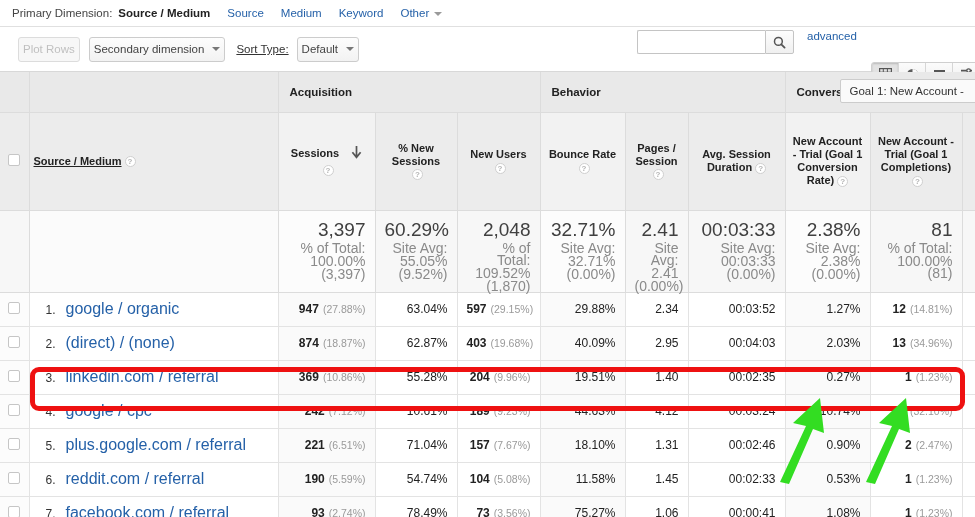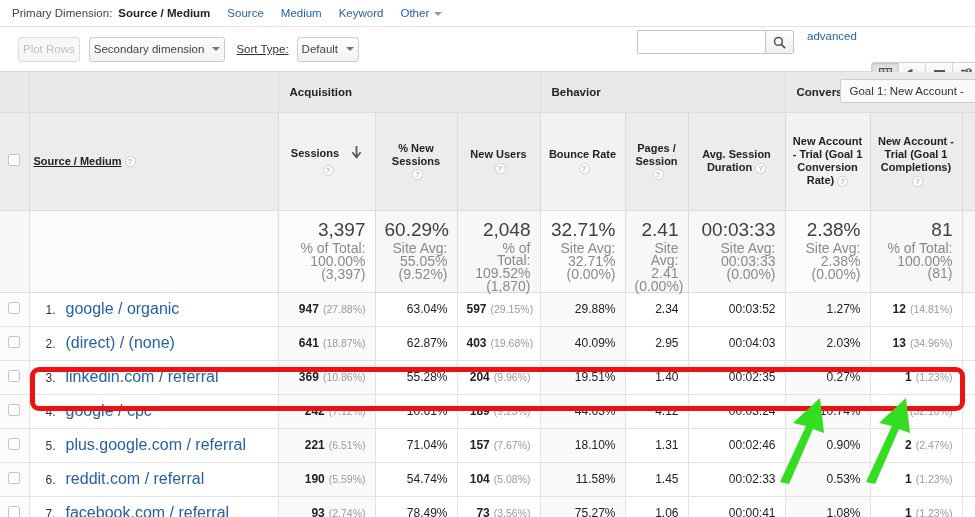--- a/index.html
+++ b/index.html
@@ -385,21 +385,21 @@
             <td class="hl">29.88%</td>
             <td>2.34</td>
             <td>00:03:52</td>
             <td class="hl">1.27%</td>
             <td><span class="bold-n">12</span><span class="pct-sub">(14.81%)</span></td>
             <td></td>
           </tr>
           <tr class="d-row">
             <td class="cb-cell"><span class="cbox"></span></td>
             <td class="dim-cell"><span class="idx">2.</span><span class="src-link">(direct) / (none)</span></td>
-            <td class="hl"><span class="bold-n">641</span><span class="pct-sub">(18.87%)</span></td>
+            <td class="hl"><span class="bold-n">874</span><span class="pct-sub">(18.87%)</span></td>
             <td>62.87%</td>
             <td><span class="bold-n">403</span><span class="pct-sub">(19.68%)</span></td>
             <td class="hl">40.09%</td>
             <td>2.95</td>
             <td>00:04:03</td>
             <td class="hl">2.03%</td>
             <td><span class="bold-n">13</span><span class="pct-sub">(34.96%)</span></td>
             <td></td>
           </tr>
           <tr class="d-row">

